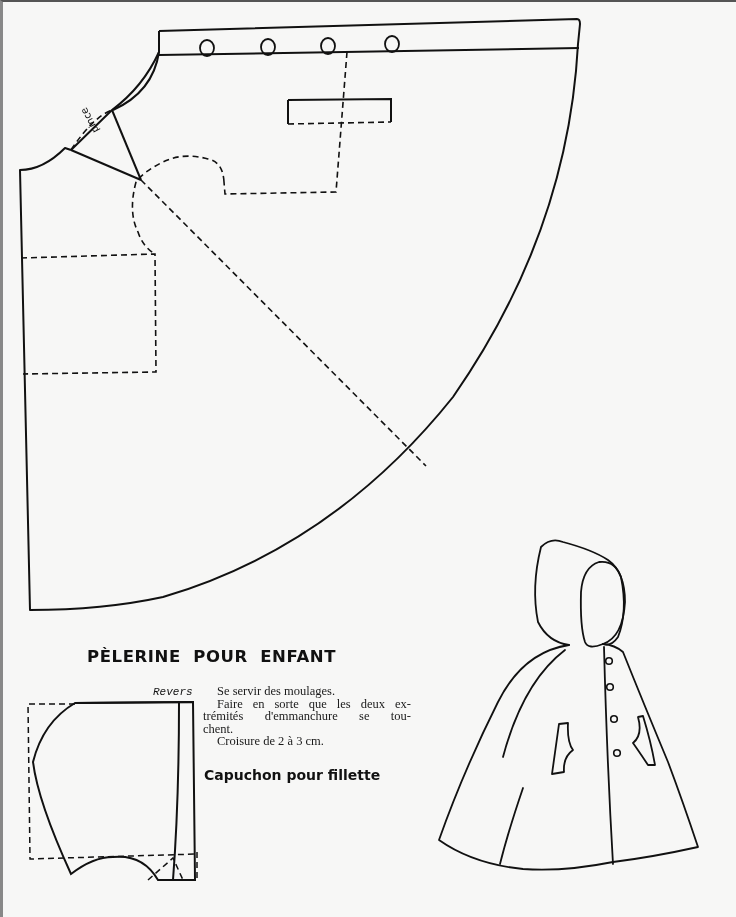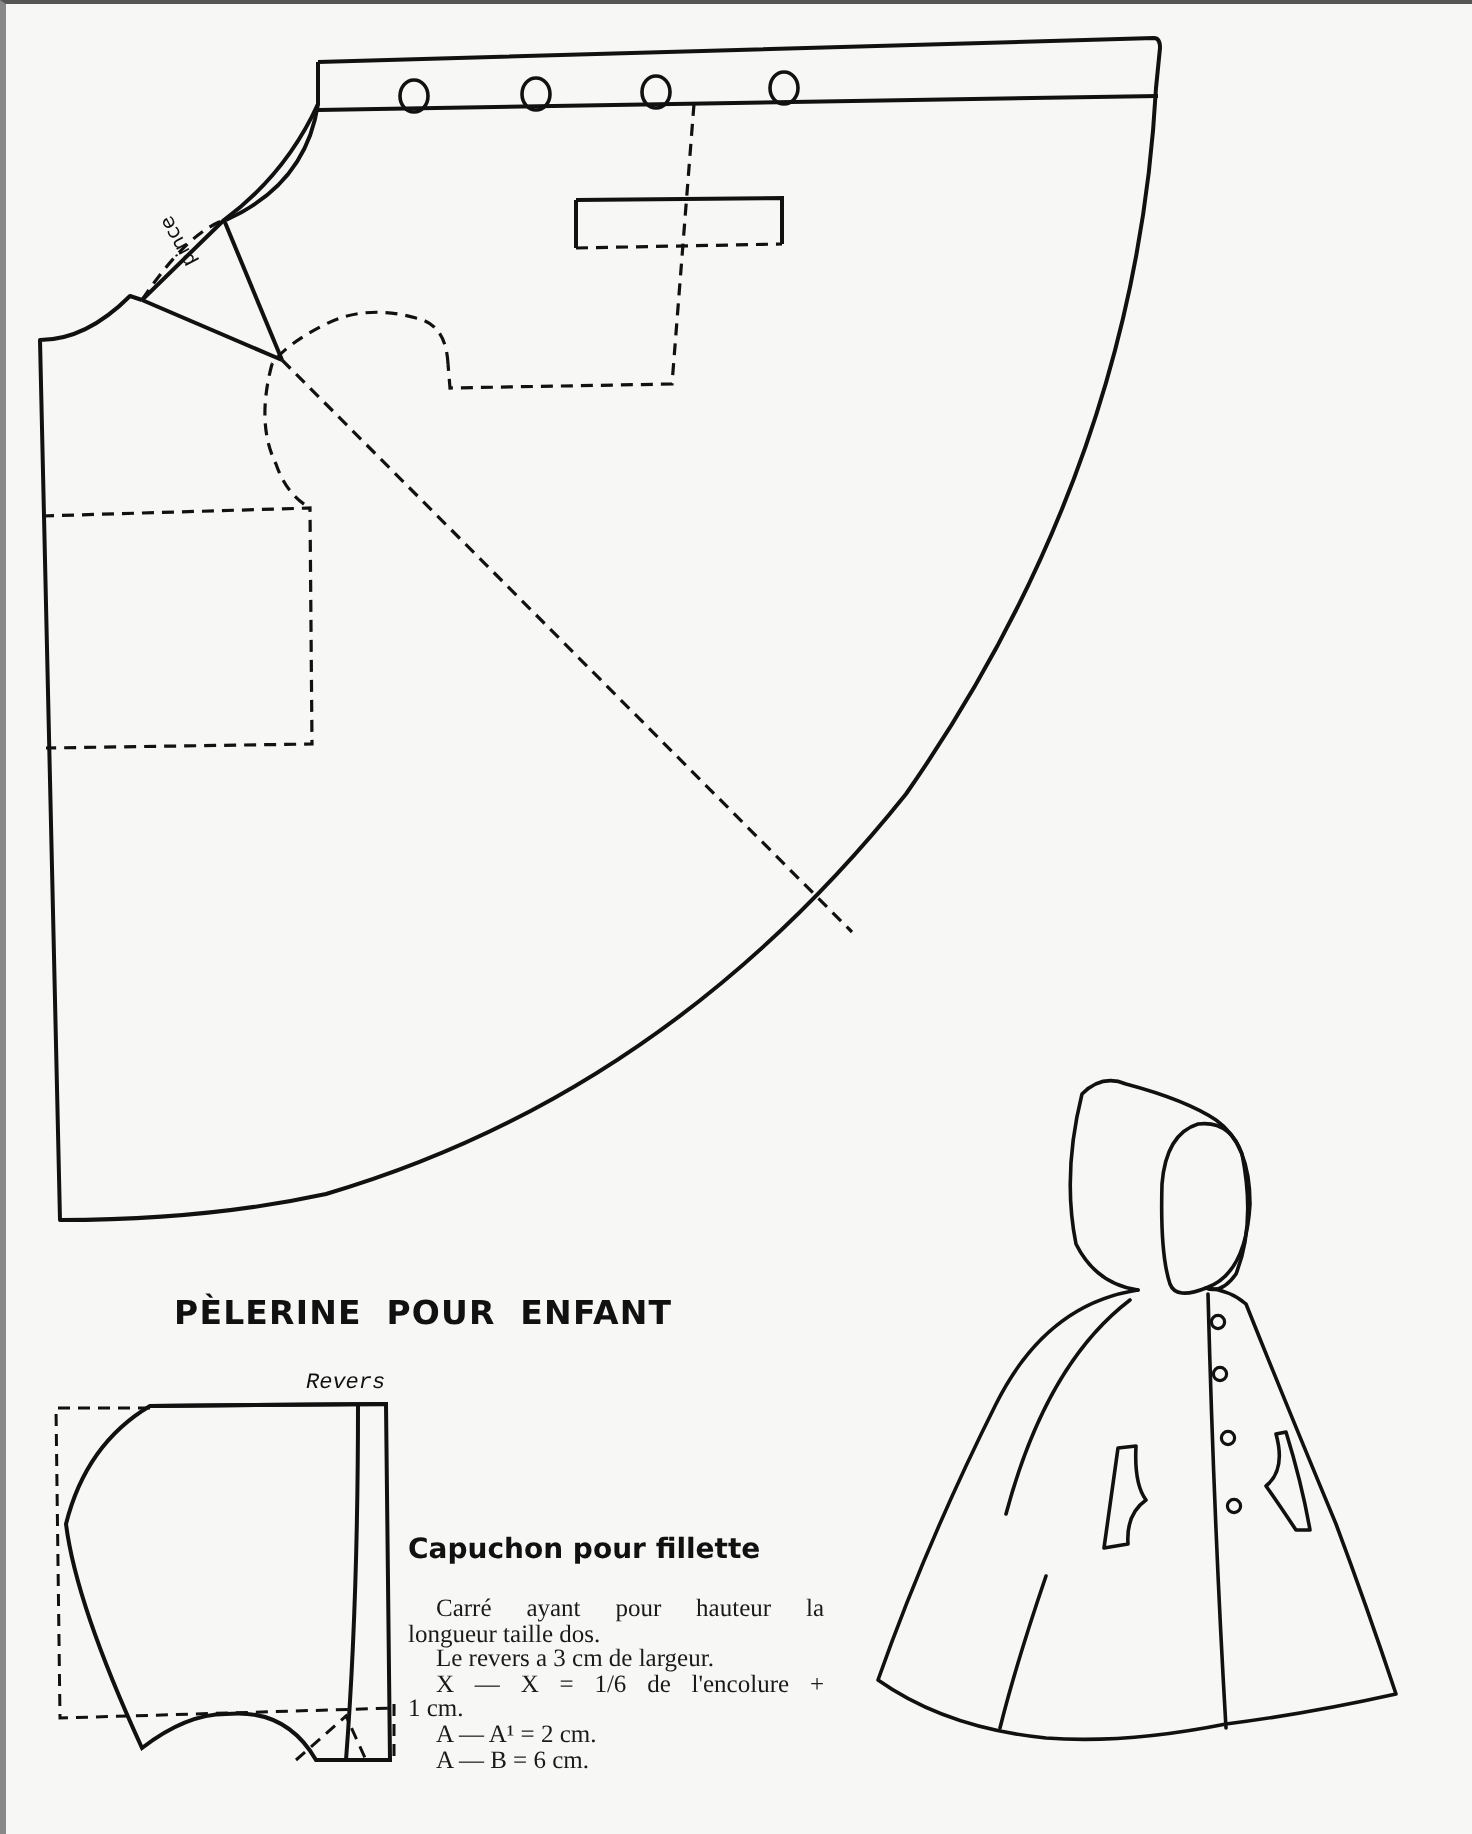--- a/index.html
+++ b/index.html
@@ -72,31 +72,29 @@
     </g>
     <g fill="none" stroke="#111" stroke-width="1.5" stroke-dasharray="6,4">
       <path d="M72,702 L25,702 L27,857 L195,852"></path>
       <path d="M194,850 L194,878"></path>
       <path d="M145,878 L170,856 L180,878"></path>
     </g>
   </svg>
 
   <div class="revers">Revers</div>
 
+  <div class="txt block1">
+    <div class="l ind">Se servir des moulages.</div>
+    <div class="l ind just">Faire en sorte que les deux ex-</div>
+    <div class="l just">trémités d'emmanchure se tou-</div>
+    <div class="l">chent.</div>
+    <div class="l ind">Croisure de 2 à 3 cm.</div>
+  </div>
 
   <div class="sub">Capuchon pour fillette</div>
-  <div class="txt block2">
-    <div class="ind just">Carré ayant pour hauteur la</div>
-    <div>longueur taille dos.</div>
-    <div class="ind">Le revers a 3 cm de largeur.</div>
-    <div class="ind just">X — X = 1/6 de l'encolure +</div>
-    <div>1 cm.</div>
-    <div class="ind">A — A¹ = 2 cm.</div>
-    <div class="ind">A — B = 6 cm.</div>
-  </div>
 
   <svg class="draw" width="736" height="917" viewBox="0 0 736 917" style="pointer-events:none">
     <g fill="none" stroke="#111" stroke-width="1.8" stroke-linecap="round" stroke-linejoin="round">
 
       <path d="M566,643 Q545,640 535,620 Q528,585 538,545 Q548,535 560,540 Q590,548 605,558 Q622,570 622,600 Q620,635 600,642"></path>
 
       <path d="M600,642 Q585,648 582,640 Q577,625 578,590 Q580,565 596,560 Q612,558 618,575 Q625,610 615,635 Q608,645 600,642"></path>
 
       <path d="M566,643 Q520,650 495,700 Q460,770 436,838 Q470,862 520,867 Q560,870 610,860 Q650,855 695,845 Q680,800 665,760 Q640,700 620,650 Q612,643 600,642"></path>
 

